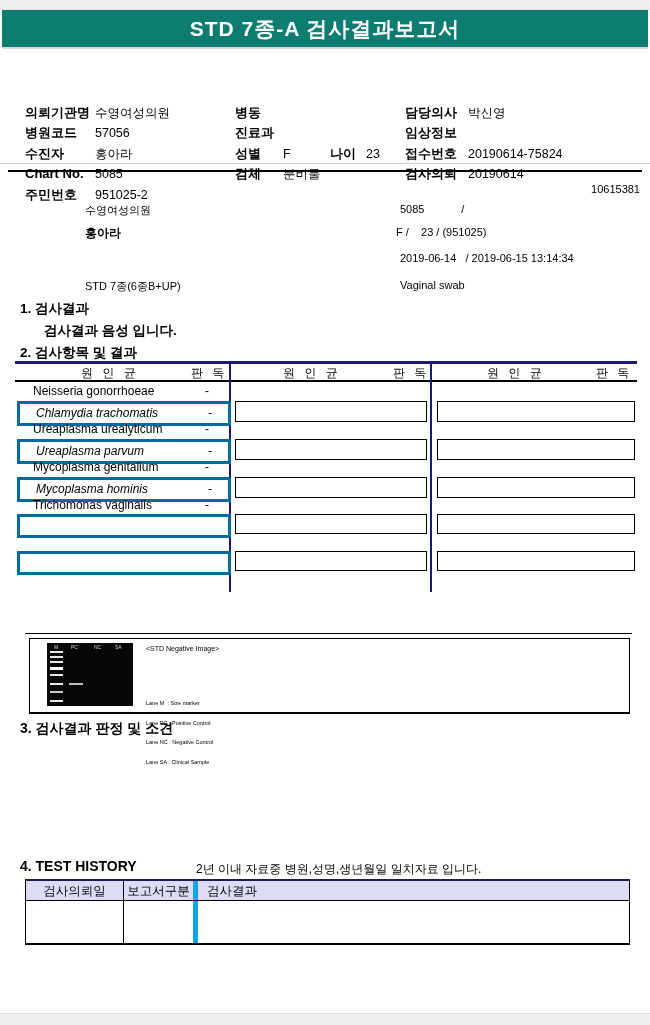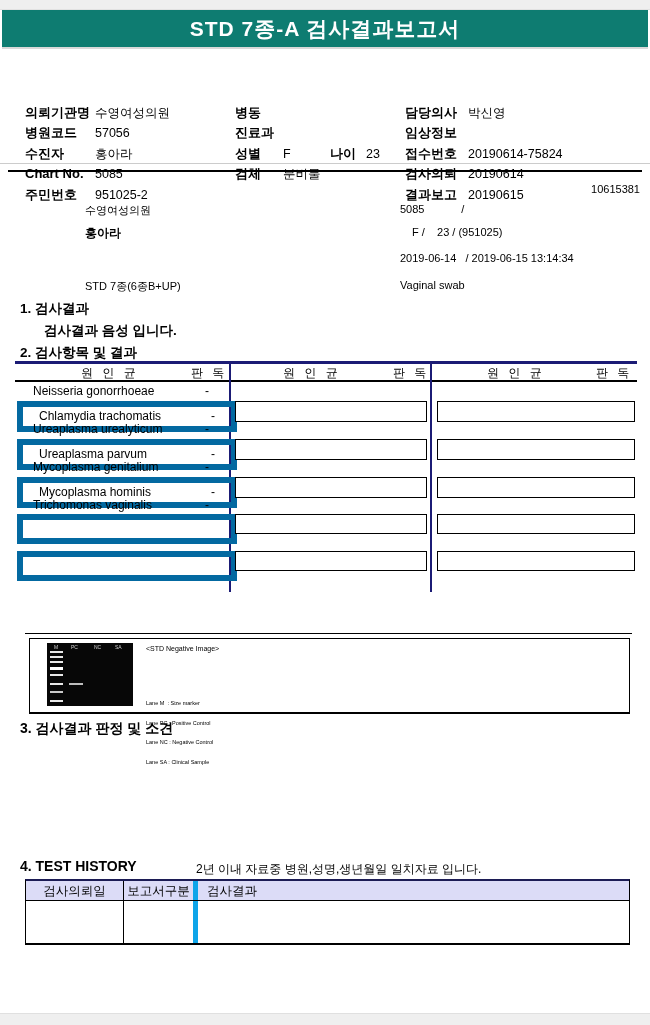--- a/index.html
+++ b/index.html
@@ -34,21 +34,21 @@
 
   .sec-head{font-weight:bold;font-size:13.5px;}
 
   
   .rtable{left:15px;top:361px;width:622px;height:231px;}
   .t-topline{position:absolute;left:0;top:0;width:622px;height:3px;background:#1b1b75;}
   .t-underline{position:absolute;left:0;top:19px;width:622px;height:2px;background:#000;}
   .t-vline{position:absolute;top:0;width:2.5px;height:231px;background:#1b1b75;}
   .t-hdr{position:absolute;top:4px;font-size:12px;letter-spacing:3px;white-space:pre;}
   .orgrow{position:absolute;left:2px;width:208px;height:18.5px;line-height:18.5px;}
-  .orgrow.boxed{border:6px solid #0369a1;}
+  .orgrow.boxed{border:3px solid #0369a1;font-style:italic;}
   .orgname{position:absolute;left:16px;font-size:12px;white-space:nowrap;}
   .orgres{position:absolute;left:188px;font-size:12px;}
   .ebox{position:absolute;height:18.5px;border:1px solid #000;background:#fff;}
 
   
   .gel-line{left:25px;top:633px;width:607px;height:1px;background:#000;}
   .gel-box{left:29px;top:638px;width:599px;height:73px;border:1px solid #000;border-bottom:2px solid #000;background:#fff;}
   .gel{left:47px;top:643px;width:86px;height:63px;background:#070707;}
   .lane-label{position:absolute;top:1px;color:#cfcfcf;font-size:5px;line-height:6px;}
   .band{position:absolute;left:3px;width:13px;height:2px;background:#e8e8e8;}
@@ -134,34 +134,30 @@
         <span class="hv"></span>
       </div>
     <div class="hrow">
         <span class="hl">접수번호</span>
         <span class="hv">20190614-75824</span>
       </div>
     <div class="hrow">
         <span class="hl">검사의뢰</span>
         <span class="hv">20190614</span>
       </div>
-    <div class="hrow">
-        <span class="hl">결과보고</span>
-        <span class="hv">20190615</span>
-      </div>
   </div>
 
   <div class="abs hairline"></div>
   <div class="abs divider"></div>
 
   <div class="abs barcode">10615381</div>
   <div class="abs mono-ish" style="left:85px;top:203px">수영여성의원</div>
   <div class="abs mono-ish" style="left:400px;top:203px">5085            /</div>
   <div class="abs mono-ish bold" style="left:85px;top:225px;font-size:12px">홍아라</div>
-  <div class="abs mono-ish" style="left:412px;top:226px">F /    23 / (951025)</div>
+  <div class="abs mono-ish" style="left:396px;top:226px">F /    23 / (951025)</div>
   <div class="abs mono-ish" style="left:400px;top:252px">2019-06-14   / 2019-06-15 13:14:34</div>
   <div class="abs mono-ish" style="left:85px;top:279px">STD 7종(6종B+UP)</div>
   <div class="abs mono-ish" style="left:400px;top:279px">Vaginal swab</div>
 
   <div class="abs sec-head" style="left:20px;top:300px">1. 검사결과</div>
   <div class="abs sec-head" style="left:44px;top:322px">검사결과 음성 입니다.</div>
 
   <div class="abs sec-head" style="left:20px;top:344px">2. 검사항목 및 결과</div>
 
   <div class="abs rtable">

